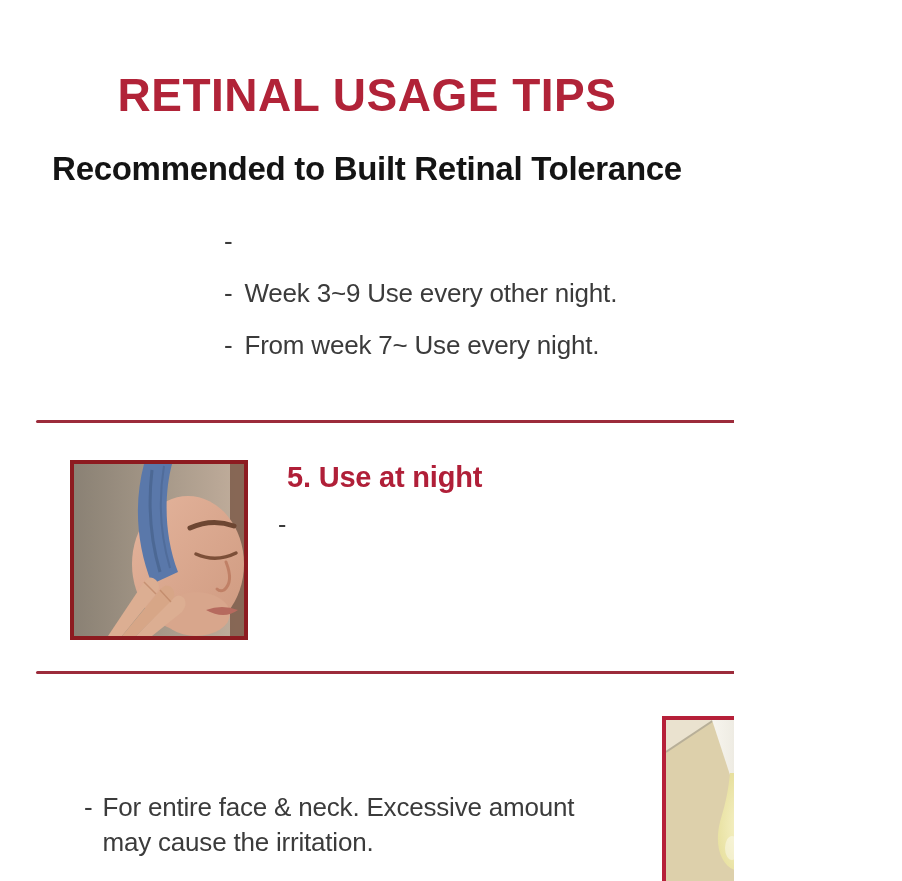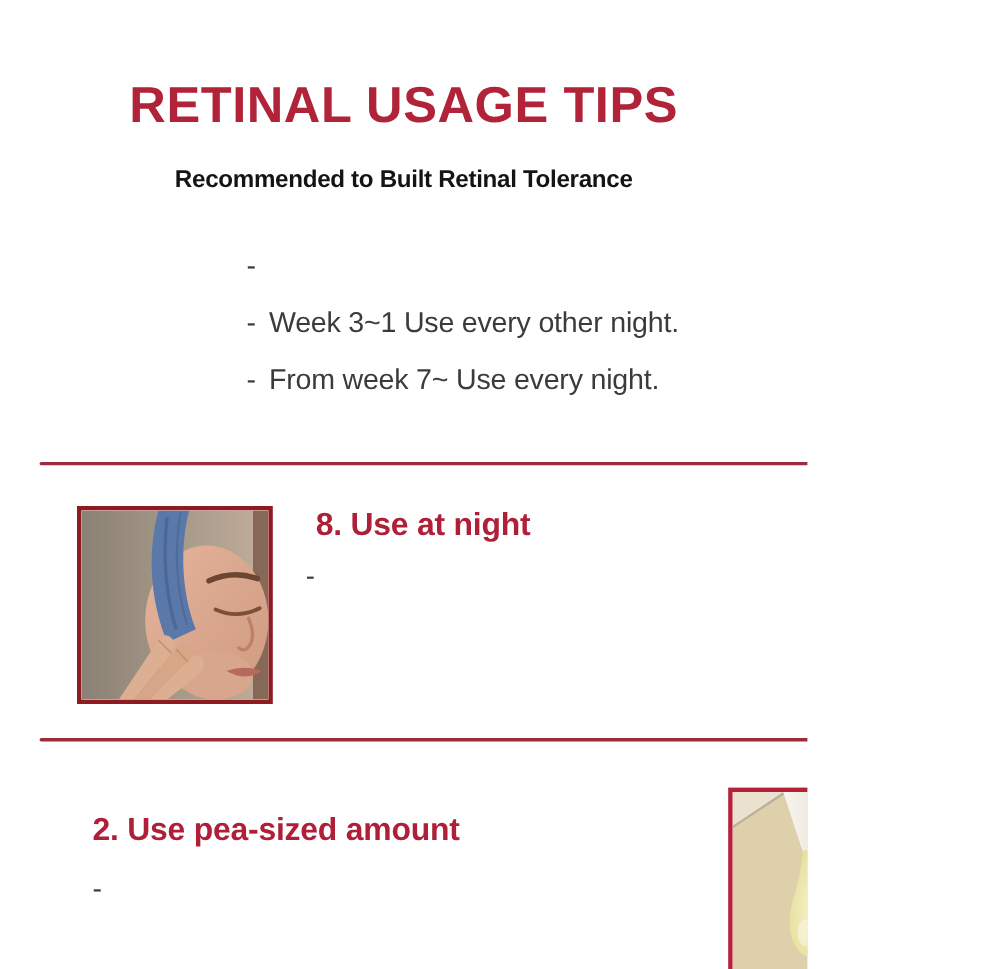--- a/index.html
+++ b/index.html
@@ -18,21 +18,21 @@
     text-align: center;
     font-size: 46px;
     font-weight: 800;
     letter-spacing: 0.5px;
     color: #b12338;
   }
   .subtitle {
     position: absolute;
     left: 0; right: 0; top: 150px;
     text-align: center;
-    font-size: 22px;
+    font-size: 33px;
     font-weight: 700;
     color: #141414;
     letter-spacing: -0.3px;
   }
   .intro-list {
     position: absolute;
     left: 224px; top: 226px;
     list-style: none; margin:0; padding:0;
   }
   .intro-list li {
@@ -112,21 +112,21 @@
 
   <div class="title">RETINAL USAGE TIPS</div>
   <div class="subtitle">Recommended to Built Retinal Tolerance</div>
 
   <ul class="intro-list">
     <li>
       <span class="idash">-</span>
     </li>
     <li>
       <span class="idash">-</span>
-      <span>Week 3~1 Use every other night.</span>
+      <span>Week 3~9 Use every other night.</span>
     </li>
     <li>
       <span class="idash">-</span>
       <span>From week 7~ Use every night.</span>
     </li>
   </ul>
 
   <div class="divider divider-1"></div>
 
   <div class="photo photo-face">
@@ -162,30 +162,31 @@
       <g>
         <path d="M34,172 L70,118 Q 76,110 82,116 Q 88,122 82,130 L48,172 Z" fill="#dcae92"></path>
         <path d="M48,172 L86,126 Q 92,118 98,124 Q 103,130 97,138 L62,172 Z" fill="#d7a687"></path>
         <path d="M62,172 L98,136 Q 104,128 110,134 Q 114,140 108,148 L78,172 Z" fill="#dcae92"></path>
         <path d="M70,118 L82,130" stroke="#b97f5f" stroke-width="1.5" opacity="0.6"></path>
         <path d="M86,126 L97,138" stroke="#b97f5f" stroke-width="1.5" opacity="0.6"></path>
       </g>
     </svg>
   </div>
 
-  <div class="sec-heading sec1-heading">8. Use at night</div>
+  <div class="sec-heading sec1-heading">5. Use at night</div>
   <div class="para sec1-para">
     <span class="dash">-</span>
   </div>
 
   <div class="divider divider-2"></div>
 
-  <div class="sec-heading sec2-heading">2. Use pea-sized amount</div>
   <div class="para sec2-para">
     <span class="dash">-</span>
+    <span class="ptxt">For entire face &amp; neck. Excessive amount
+may cause the irritation.</span>
   </div>
 
   <div class="photo photo-drop">
     <svg width="168" height="172" viewBox="0 0 168 172" xmlns="http://www.w3.org/2000/svg">
       <defs>
         <linearGradient id="coneGrad" x1="0" y1="0" x2="1" y2="0">
           <stop offset="0" stop-color="#f7f5ee"></stop>
           <stop offset="0.7" stop-color="#e8e5db"></stop>
           <stop offset="1" stop-color="#c6c2b5"></stop>
         </linearGradient>

